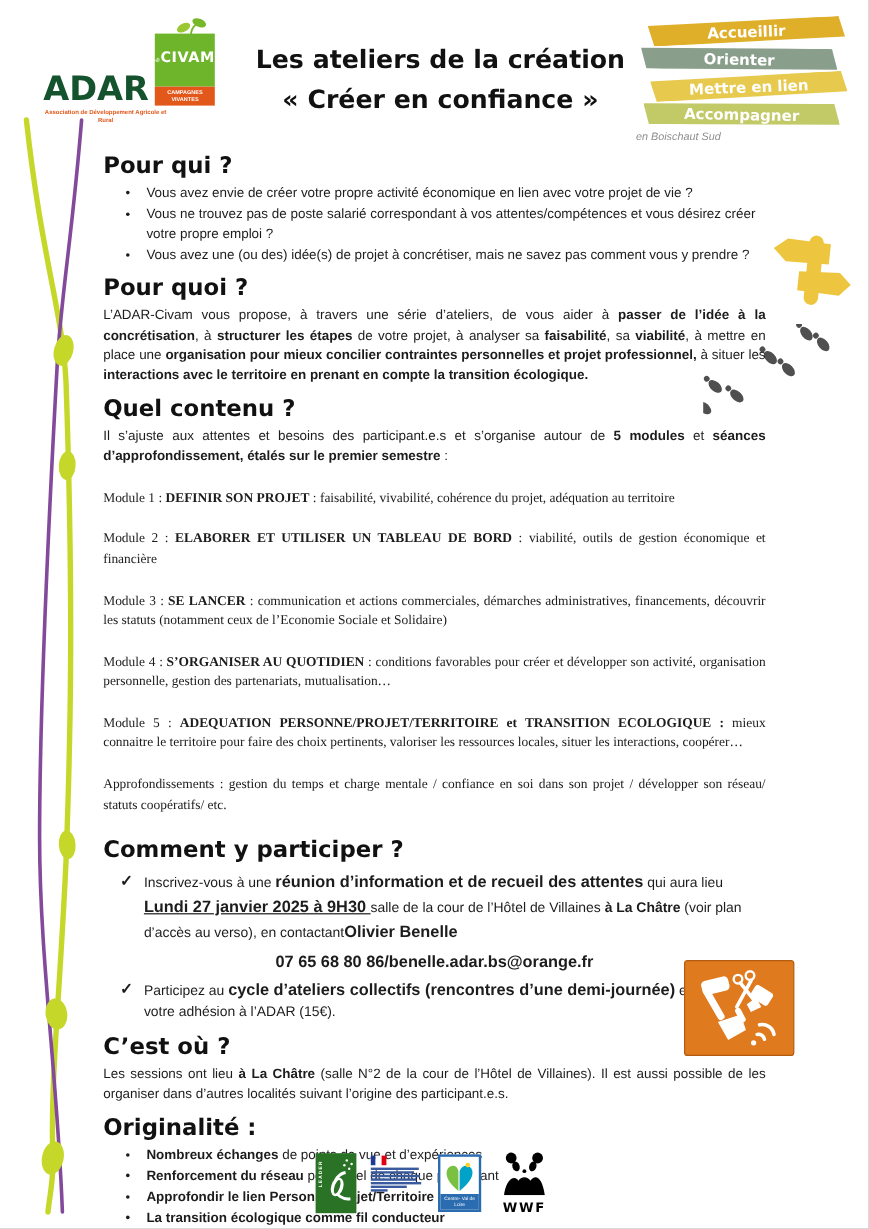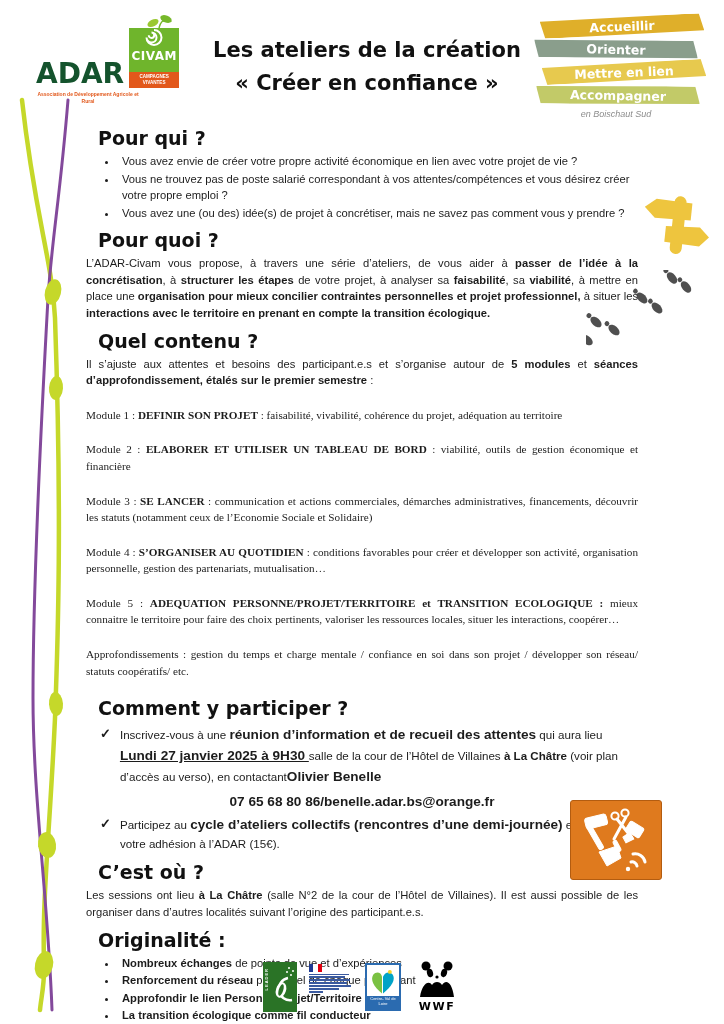--- a/index.html
+++ b/index.html
@@ -10,42 +10,42 @@
   
   .vines { position:absolute; left:0; top:88px; z-index:0; }
 
   
   .header { position:relative; z-index:2; display:flex; padding:12px 12px 0 36px; }
   .logo { width:168px; position:relative; padding-top:16px; }
   .logo-row { display:flex; align-items:flex-end; }
   .adar-word { font-family:"DejaVu Sans",sans-serif; font-weight:700; font-size:28px; line-height:1; }
   .civam-block { margin-left:5px; position:relative; }
   .civam-leaves { position:absolute; top:-15px; right:2px; }
-  .civam-box { width:50px; height:44px; display:flex; flex-direction:column; align-items:center; justify-content:flex-start; position:relative; }
+  .civam-box { width:50px; height:44px; display:flex; align-items:center; justify-content:space-between; position:relative; }
   .civam-spiral { margin-bottom:1px; }
   .civam-word { color:#fff; font-family:"DejaVu Sans",sans-serif; font-weight:700; font-size:12px; letter-spacing:.5px; margin-bottom:4px; }
   .campagnes-strip { width:50px; text-align:center; color:#fff; font-size:4.6px; font-weight:700; padding:2px 0 3px; line-height:1.25; }
   .adar-sub { width:104px; text-align:center; font-size:5px; font-weight:700; line-height:1.4; margin-top:3px; }
 
   .title-block { flex:1; text-align:center; padding-top:22px;
                  font-family:"DejaVu Sans",sans-serif; font-weight:700; font-size:21px; line-height:1.55; color:#111; }
 
   .ribbons { width:182px; padding-top:4px; }
   .ribbon { width:164px; height:20px; margin:0 0 3px 10px; display:flex; align-items:center; justify-content:center;
             color:#fff; font-family:"DejaVu Sans",sans-serif; font-weight:700; font-size:12.5px;
             clip-path:polygon(0% 14%, 97% 0%, 100% 86%, 3% 100%); }
   .ribbon:nth-of-type(1){ transform:rotate(-2deg); }
   .ribbon:nth-of-type(2){ transform:rotate(1.4deg); margin-left:4px; }
   .ribbon:nth-of-type(3){ transform:rotate(-2.2deg); margin-left:12px; }
   .ribbon:nth-of-type(4){ transform:rotate(1.2deg); margin-left:6px; }
-  .region-note { text-align:center; font-size:9px; font-style:italic; color:#8d8d8d; margin:4px 10px 0 0; }
+  .region-note { text-align:left; font-size:9px; font-style:italic; color:#8d8d8d; margin:4px 10px 0 0; }
 
   
   .content { position:relative; z-index:1; padding:0 86px 0 86px; }
-  .sec-h { font-family:"DejaVu Sans",sans-serif; font-weight:700; font-size:19px; margin:8px 12px 4px; color:#111; }
+  .sec-h { font-family:"DejaVu Sans",sans-serif; font-weight:700; font-size:19px; margin:8px 0 4px; color:#111; }
   .p { font-size:11.2px; line-height:1.48; text-align:justify; margin:3px 0; }
   .dotlist { margin:1px 0 2px; padding-left:32px; }
   .dotlist li { font-size:11.2px; line-height:1.48; margin:1px 0; padding-left:4px; }
   .module { margin:18px 0;font-family:Liberation Serif, serif; }
   .b { font-weight:700; }
   .u { text-decoration:underline; }
   .big { font-size:13.6px; }
   .ind { }
   .check-row { display:flex; margin:5px 0 2px 14px; }
   .check-glyph { font-weight:700; font-size:13px; margin-right:9px; line-height:1.5; }

